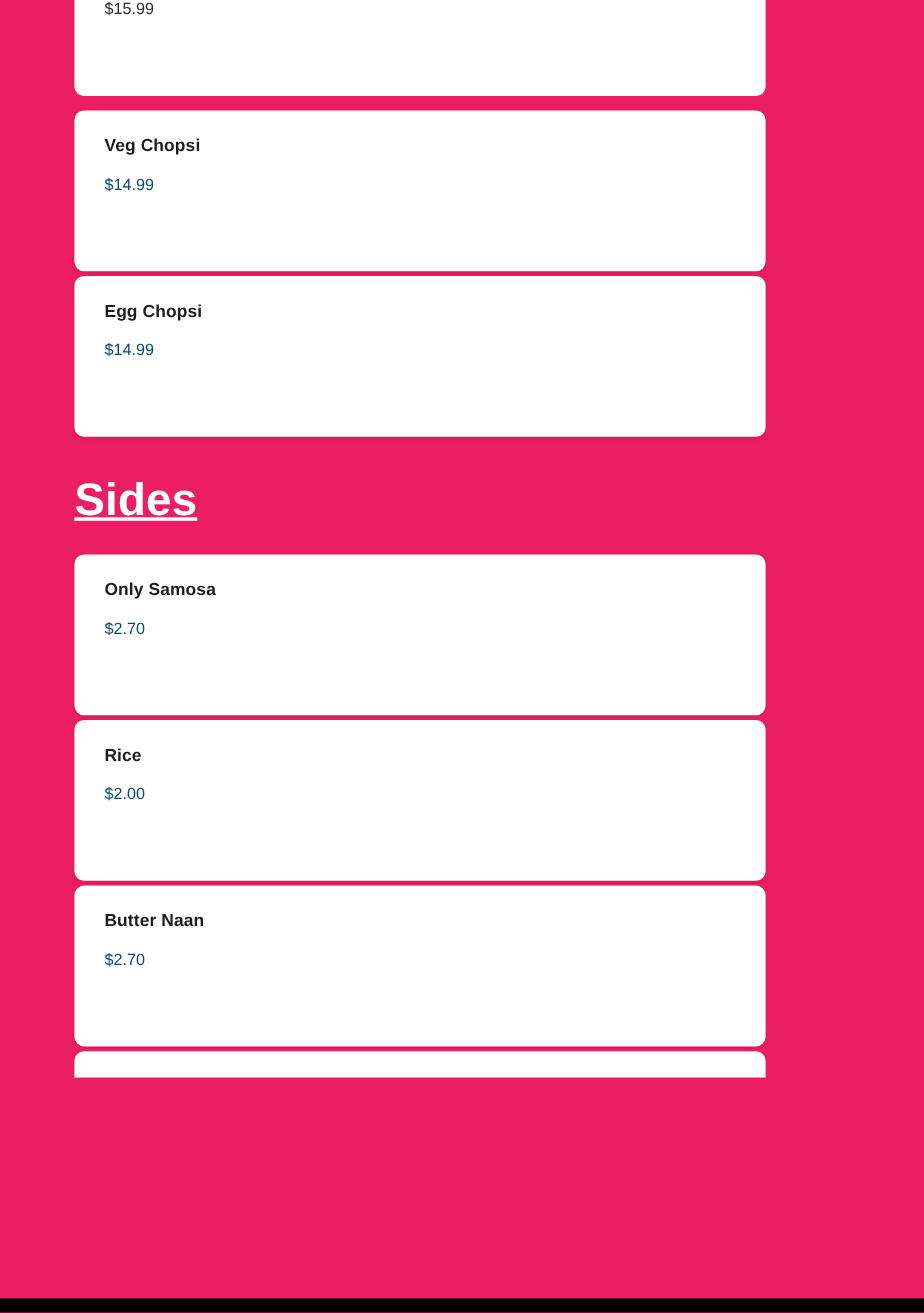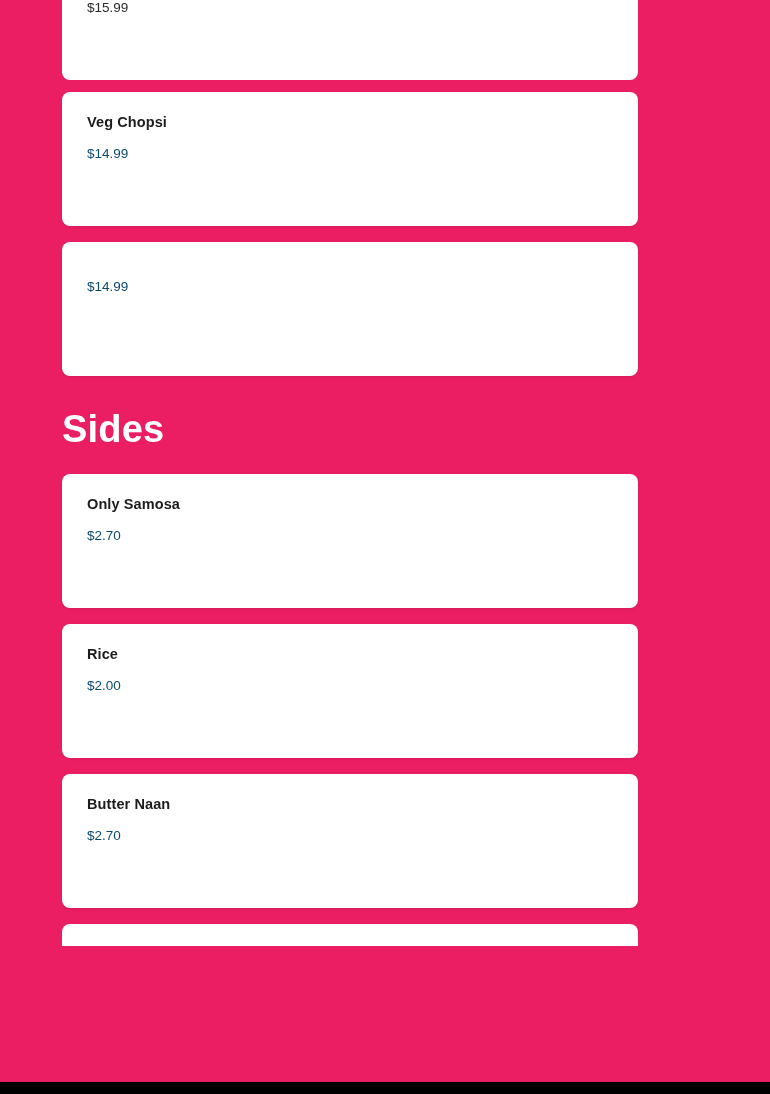--- a/index.html
+++ b/index.html
@@ -23,21 +23,21 @@
   }
   .menu-list {
     position: absolute;
     left: 0;
     top: 0;
     width: 700px;
   }
   .card {
     background: #ffffff;
     border-radius: 8px;
-    margin: 0 62px 16px 62px;
+    margin: 0 62px 4px 62px;
     padding: 22px 39px 0 25px;
     box-shadow: 0 1px 3px rgba(0,0,0,0.10);
     position: relative;
   }
   .card .item-name {
     font-size: 14.5px;
     font-weight: bold;
     color: #1c1c1c;
     line-height: 1.2;
     letter-spacing: 0.1px;
@@ -74,20 +74,21 @@
     overflow: hidden;
     position: relative;
   }
   .section-title {
     font-size: 38px;
     font-weight: bold;
     color: #ffffff;
     margin: 34px 0 26px 62px;
     letter-spacing: 0.2px;
     line-height: 1;
+    text-decoration: underline;
   }
   .bottom-bar {
     position: absolute;
     left: 0;
     bottom: 0;
     width: 770px;
     height: 12px;
     background: #000000;
   }
 </style>
@@ -101,20 +102,21 @@
     <div class="card-partial-top">
       <div class="item-price">$15.99</div>
     </div>
 
     <div class="card h134">
       <div class="item-name">Veg Chopsi</div>
       <div class="item-price">$14.99</div>
     </div>
 
     <div class="card h134">
+      <div class="item-name">Egg Chopsi</div>
       <div class="item-price">$14.99</div>
     </div>
 
     <div class="section-title">Sides</div>
 
     <div class="card h134">
       <div class="item-name">Only Samosa</div>
       <div class="item-price">$2.70</div>
     </div>
 

